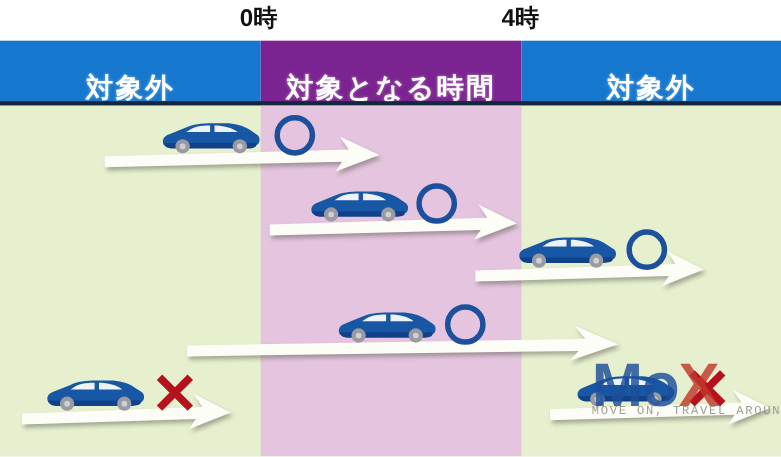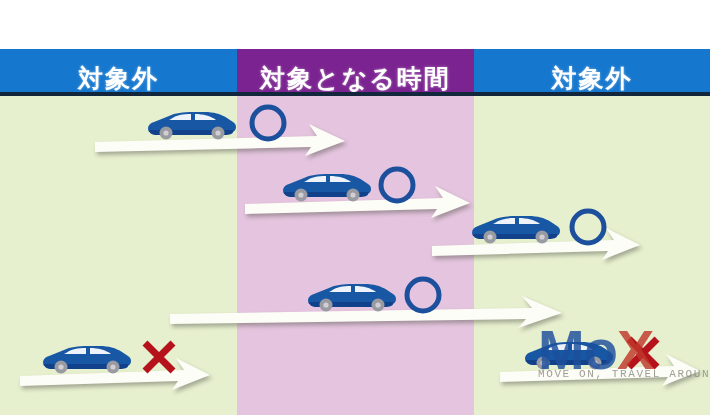--- a/index.html
+++ b/index.html
@@ -27,22 +27,22 @@
     white-space:nowrap;
   }
   .time-label.start{left:218px;}
   .time-label.end{left:456px;}
 
   
   .band{
     position:absolute;left:0;top:33px;width:710px;height:59px;
   }
   .band-seg{
-    position:absolute;top:16px;height:59px;
-    display:flex;align-items:center;justify-content:center;
+    position:absolute;top:4px;height:59px;
+    display:flex;align-items:flex-end;justify-content:center;
   }
   .band-seg .seg-text{
     color:#ffffff;
     font-size:25px;
     font-weight:bold;
     letter-spacing:2px;
     text-shadow:0 0 3px rgba(255,255,255,.45);
     white-space:nowrap;
   }
   .seg-left  {left:0px;   width:237px; background:#1577ce;}
@@ -136,20 +136,24 @@
     color:#8a8a82;
     white-space:nowrap;
     font-family:Liberation Mono, monospace;
   }
 </style>
 </head>
 <body>
 
 <div class="figure">
 
+  <div class="time-labels">
+    <span class="time-label start">0時</span>
+    <span class="time-label end">4時</span>
+  </div>
 
   <div class="band">
     <div class="band-seg seg-left">
       <span class="seg-text">対象外</span>
     </div>
     <div class="band-seg seg-mid">
       <span class="seg-text">対象となる時間</span>
     </div>
     <div class="band-seg seg-right">
       <span class="seg-text">対象外</span>

